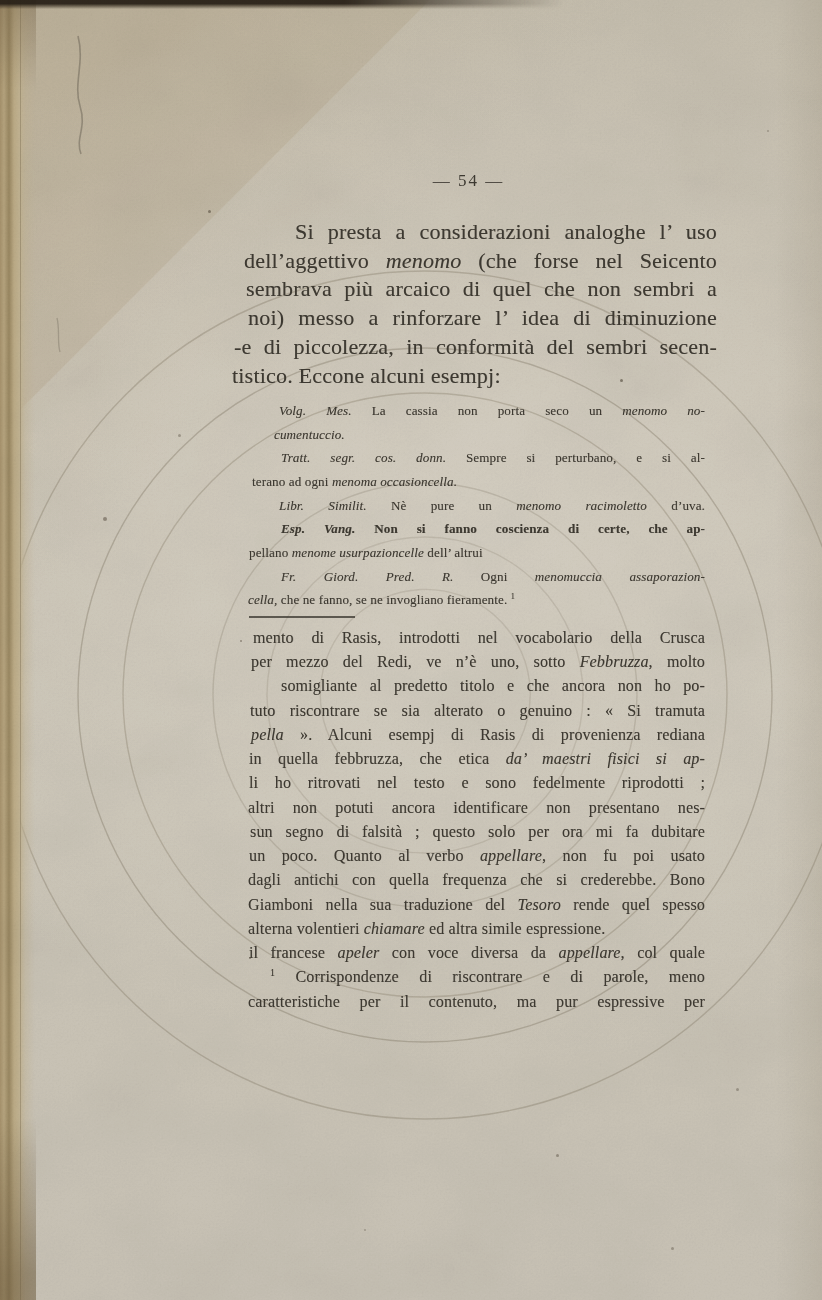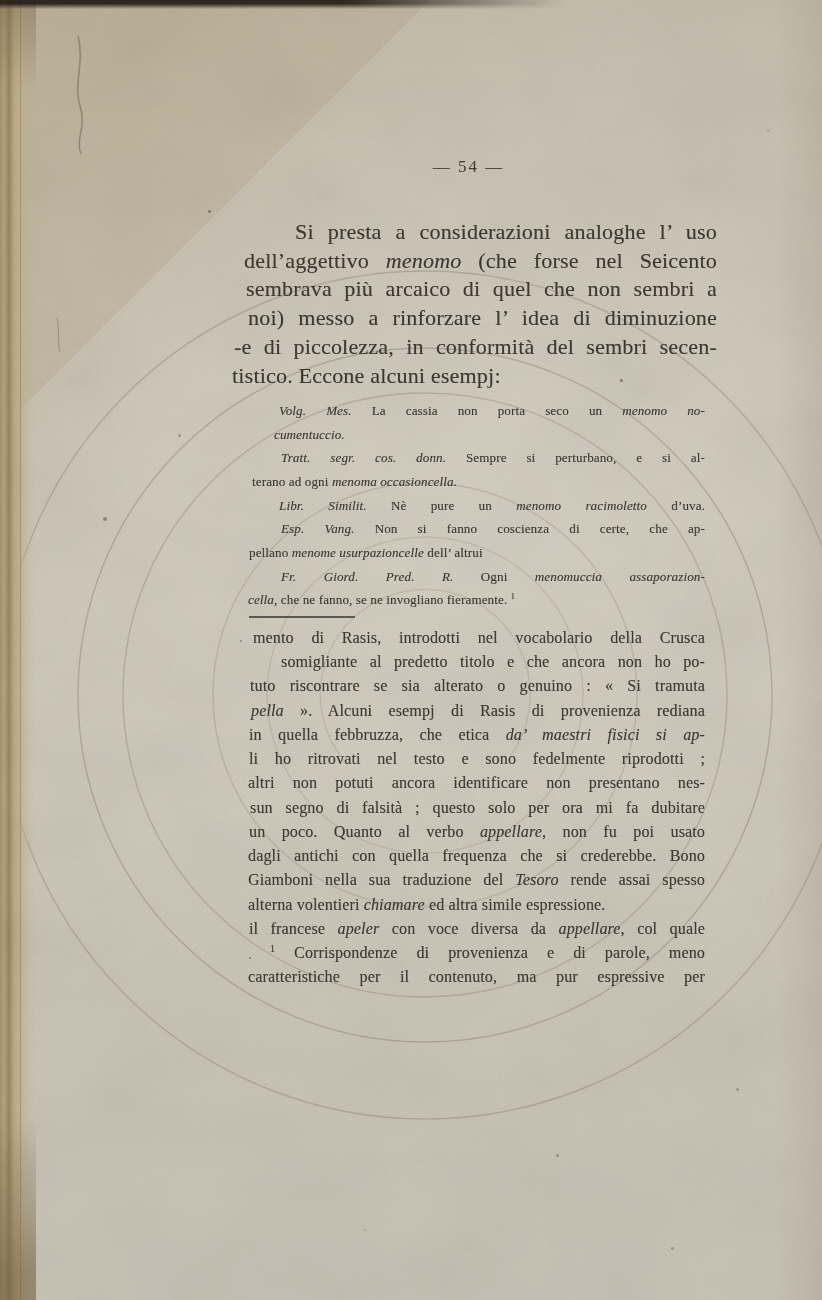--- a/index.html
+++ b/index.html
@@ -38,21 +38,21 @@
   }
   .right-vignette{
     position:absolute;top:0;right:0;width:46px;height:100%;pointer-events:none;
     background:linear-gradient(to left, rgba(138,126,103,0.16), rgba(138,126,103,0));
   }
   .stamp,.marks,.grain{position:absolute;top:0;left:0;pointer-events:none;}
   .grain{mix-blend-mode:multiply;}
   .speck{position:absolute;border-radius:50%;pointer-events:none;}
   
   .pageno{
-    position:absolute;left:220px;top:156px;width:485px;
+    position:absolute;left:220px;top:170px;width:485px;
     font-size:17px;line-height:22px;text-align:center;text-indent:12px;
     letter-spacing:2px;
   }
   .block{position:absolute;}
   #main-block{left:232px;top:218px;width:485px;font-size:22px;line-height:28.7px;letter-spacing:0.2px;}
   #examples-block{left:248px;top:399px;width:457px;font-size:13px;line-height:23.66px;letter-spacing:0.15px;}
   #footnote-block{left:248px;top:626px;width:457px;font-size:16px;line-height:24.23px;letter-spacing:0.15px;}
   .tline{text-align:justify;text-align-last:justify;text-shadow:0.3px 0.3px 0.6px rgba(62,58,50,0.35);}
   .nojust{text-align-last:left;}
   .it{font-style:italic;}
@@ -88,43 +88,44 @@
       <div class="tline" style="padding-left: 2px;"><span class="">-e di piccolezza, in conformità del sembri secen-</span></div>
       <div class="tline nojust"><span class="">tistico. Eccone alcuni esempj:</span></div>
     </div>
 
   <div class="block" id="examples-block">
       <div class="tline" style="padding-left: 31px;"><span class="it ">Volg. Mes.</span><span class=""> La cassia non porta seco un </span><span class="it ">menomo no-</span></div>
       <div class="tline nojust" style="padding-left: 1px; margin-left: 25px;"><span class="it ">cumentuccio.</span></div>
       <div class="tline" style="padding-left: 33px;"><span class="it ">Tratt. segr. cos. donn.</span><span class=""> Sempre si perturbano, e si al-</span></div>
       <div class="tline nojust" style="padding-left: 4px;"><span class="">terano ad ogni </span><span class="it ">menoma occasioncella.</span></div>
       <div class="tline" style="padding-left: 31px;"><span class="it ">Libr. Similit.</span><span class=""> Nè pure un </span><span class="it ">menomo racimoletto</span><span class=""> d’uva.</span></div>
-      <div class="tline" style="padding-left: 33px;"><span class="it ">Esp. Vang.</span><span class=""> Non si fanno coscienza di certe, che ap-</span></div>
+      <div class="tline" style="padding-left: 33px; font-weight: bold;"><span class="it ">Esp. Vang.</span><span class=""> Non si fanno coscienza di certe, che ap-</span></div>
       <div class="tline nojust" style="padding-left: 1px;"><span class="">pellano </span><span class="it ">menome usurpazioncelle</span><span class=""> dell’ altrui</span></div>
       <div class="tline" style="padding-left: 33px;"><span class="it ">Fr. Giord. Pred. R.</span><span class=""> Ogni </span><span class="it ">menomuccia assaporazion-</span></div>
       <div class="tline nojust"><span class="it ">cella,</span><span class=""> che ne fanno, se ne invogliano fieramente. </span><span class="sup">1</span></div>
     </div>
 
   <div class="fn-rule"></div>
 
   <div class="block" id="footnote-block">
       <div class="tline" style="padding-left: 5px;"><span class="">mento di Rasis, introdotti nel vocabolario della Crusca</span></div>
+      <div class="tline" style="padding-left: 3px;"><span class="">per mezzo del Redi, ve n’è uno, sotto </span><span class="it ">Febbruzza</span><span class="">, molto</span></div>
       <div class="tline" style="padding-left: 1px; margin-left: 32px;"><span class="">somigliante al predetto titolo e che ancora non ho po-</span></div>
       <div class="tline" style="padding-left: 2px;"><span class="">tuto riscontrare se sia alterato o genuino : « Si tramuta</span></div>
       <div class="tline" style="padding-left: 3px;"><span class="it ">pella</span><span class=""> ». Alcuni esempj di Rasis di provenienza rediana</span></div>
       <div class="tline" style="padding-left: 1px;"><span class="">in quella febbruzza, che etica </span><span class="it ">da’ maestri fisici si ap-</span></div>
       <div class="tline" style="padding-left: 1px;"><span class="">li ho ritrovati nel testo e sono fedelmente riprodotti ;</span></div>
       <div class="tline"><span class="">altri non potuti ancora identificare non presentano nes-</span></div>
       <div class="tline" style="padding-left: 2px;"><span class="">sun segno di falsità ; questo solo per ora mi fa dubitare</span></div>
       <div class="tline" style="padding-left: 1px;"><span class="">un poco. Quanto al verbo </span><span class="it ">appellare</span><span class="">, non fu poi usato</span></div>
       <div class="tline"><span class="">dagli antichi con quella frequenza che si crederebbe. Bono</span></div>
-      <div class="tline"><span class="">Giamboni nella sua traduzione del </span><span class="it ">Tesoro</span><span class=""> rende assai spesso</span></div>
+      <div class="tline"><span class="">Giamboni nella sua traduzione del </span><span class="it ">Tesoro</span><span class=""> rende quel spesso</span></div>
       <div class="tline nojust"><span class="">alterna volentieri </span><span class="it ">chiamare</span><span class=""> ed altra simile espressione.</span></div>
       <div class="tline" style="padding-left: 1px;"><span class="">il francese </span><span class="it ">apeler</span><span class=""> con voce diversa da </span><span class="it ">appellare</span><span class="">, col quale</span></div>
-      <div class="tline" style="padding-left: 22px;"><span class="sup">1</span><span class=""> Corrispondenze di provenienza e di parole, meno</span></div>
+      <div class="tline" style="padding-left: 22px;"><span class="sup">1</span><span class=""> Corrispondenze di riscontrare e di parole, meno</span></div>
       <div class="tline"><span class="">caratteristiche per il contenuto, ma pur espressive per</span></div>
     </div>
 
   <svg class="marks" width="822" height="1300">
     <path d="M78,36 C85,62 73,84 80,106 C87,128 75,138 81,154" fill="none" stroke="rgba(95,88,75,0.45)" stroke-width="1.6"></path>
     <path d="M57,318 C60,330 57,342 60,352" fill="none" stroke="rgba(95,88,75,0.30)" stroke-width="1.3"></path>
   </svg>
 
   <div id="specks">
       <div class="speck" style="left: 208px; top: 210px; width: 3px; height: 3px; background: rgba(70, 60, 46, 0.5);"></div>

